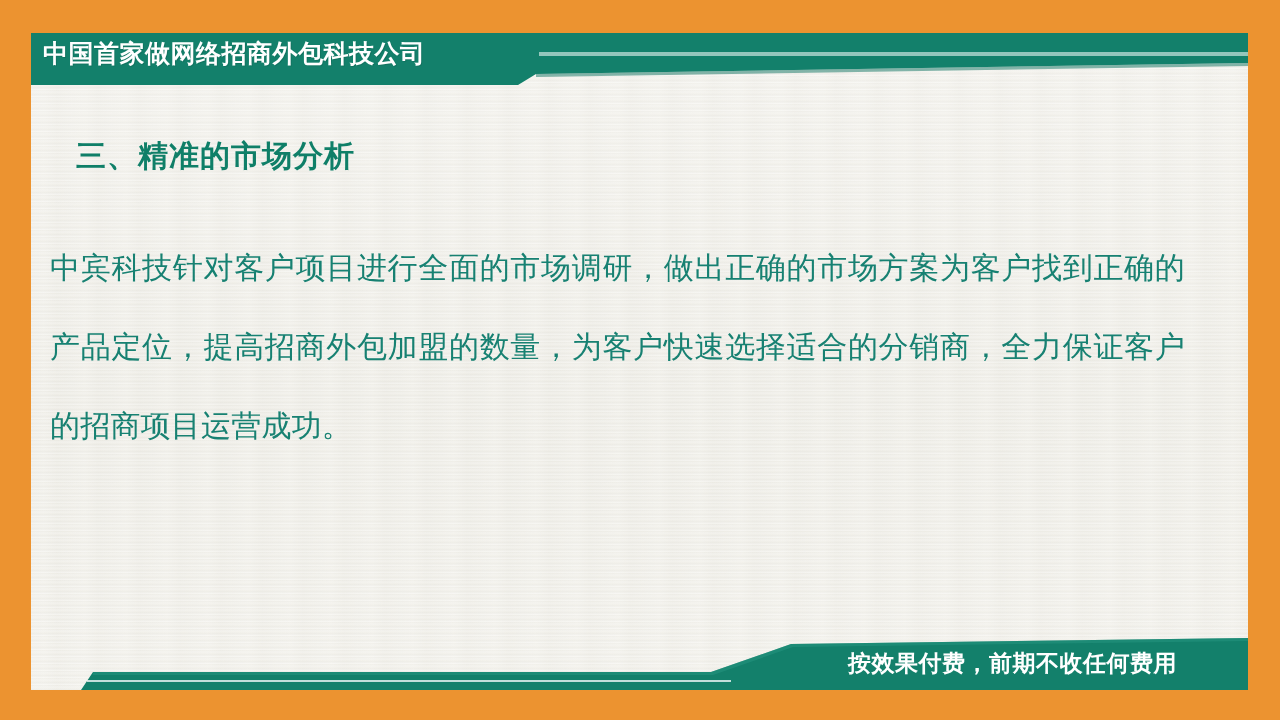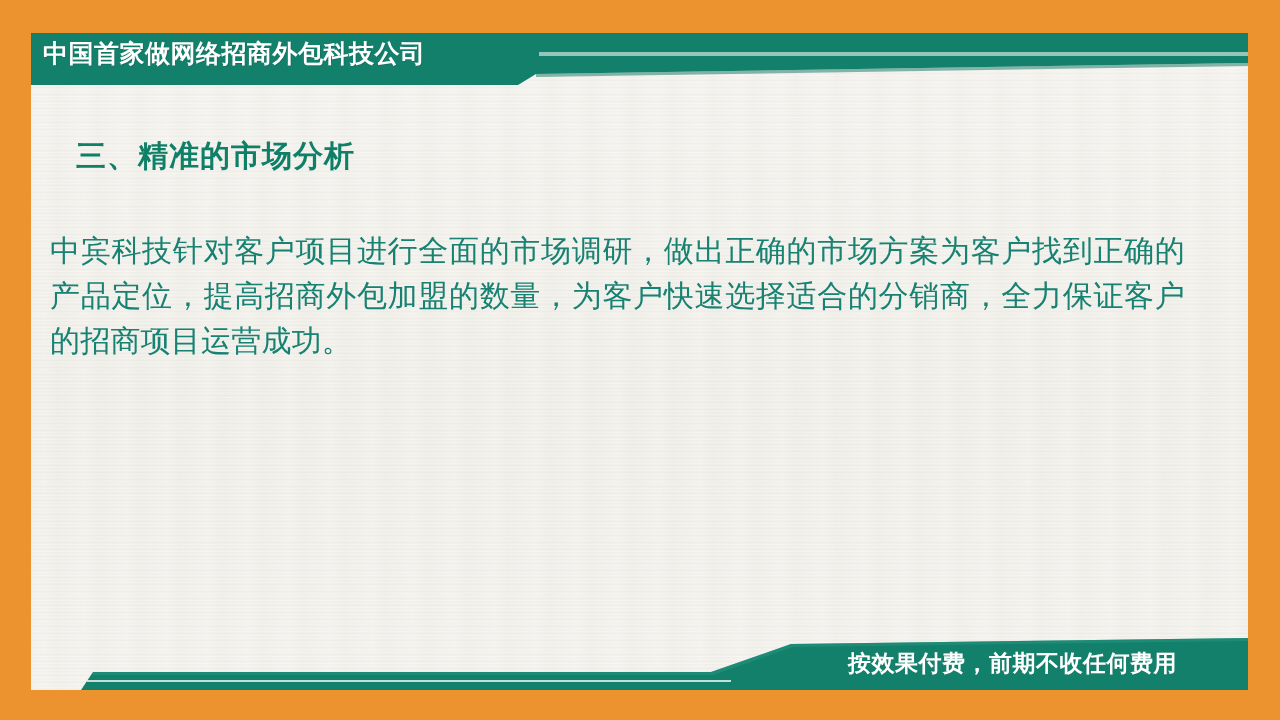--- a/index.html
+++ b/index.html
@@ -94,21 +94,21 @@
   }
 
   
   .body-text {
     position: absolute;
     left: 50px;
     top: 228px;
     width: 1135px;
     font-family: "Liberation Serif", serif;
     font-size: 30px;
-    line-height: 45px;
+    line-height: 79px;
     color: #178172;
     text-align: justify;
     text-justify: inter-character;
     letter-spacing: 0.2px;
   }
 
   
   .footer-band {
     position: absolute;
     left: 31px;

